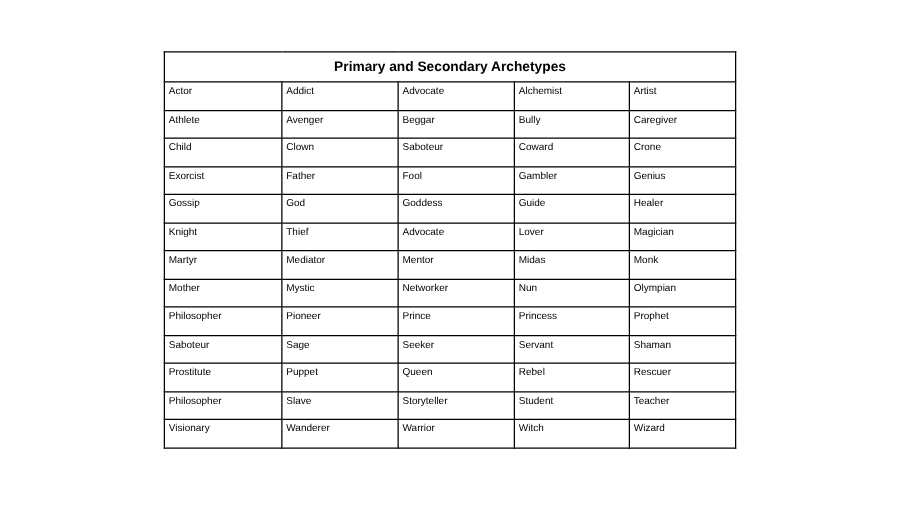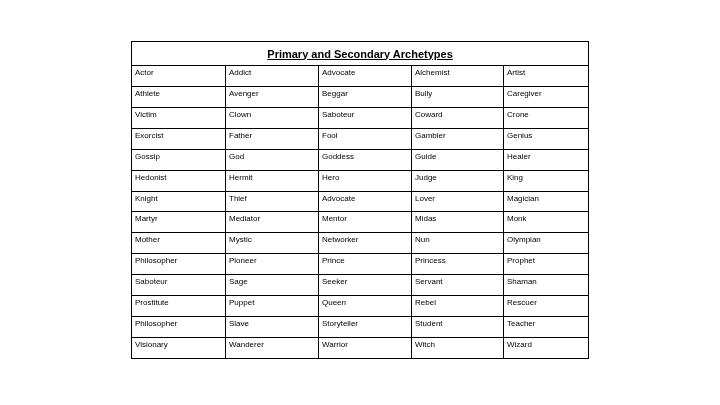--- a/index.html
+++ b/index.html
@@ -27,21 +27,20 @@
     border: 1.5px solid #000000;
   }
   table.archetypes th.title-cell {
     height: 23px;
     text-align: center;
     vertical-align: middle;
     font-size: 11px;
     font-weight: bold;
     border: 1px solid #000000;
     padding: 0;
-    text-decoration: underline;
   }
   table.archetypes td {
     border: 1px solid #000000;
     vertical-align: top;
     text-align: left;
     font-size: 8px;
     font-weight: normal;
     padding: 2px 2px 0 3px;
     overflow: hidden;
     white-space: nowrap;
@@ -73,46 +72,39 @@
           <td>Artist</td>
         </tr>
         <tr>
           <td>Athlete</td>
           <td>Avenger</td>
           <td>Beggar</td>
           <td>Bully</td>
           <td>Caregiver</td>
         </tr>
         <tr>
-          <td>Victim</td>
+          <td>Child</td>
           <td>Clown</td>
           <td>Saboteur</td>
           <td>Coward</td>
           <td>Crone</td>
         </tr>
         <tr>
           <td>Exorcist</td>
           <td>Father</td>
           <td>Fool</td>
           <td>Gambler</td>
           <td>Genius</td>
         </tr>
         <tr>
           <td>Gossip</td>
           <td>God</td>
           <td>Goddess</td>
           <td>Guide</td>
           <td>Healer</td>
-        </tr>
-        <tr>
-          <td>Hedonist</td>
-          <td>Hermit</td>
-          <td>Hero</td>
-          <td>Judge</td>
-          <td>King</td>
         </tr>
         <tr>
           <td>Knight</td>
           <td>Thief</td>
           <td>Advocate</td>
           <td>Lover</td>
           <td>Magician</td>
         </tr>
         <tr>
           <td>Martyr</td>

